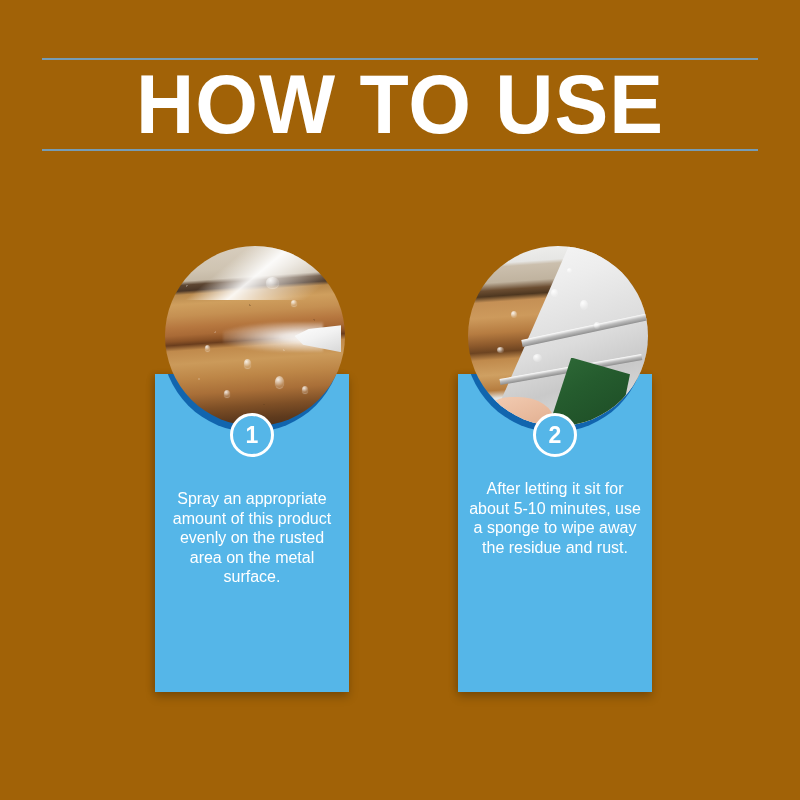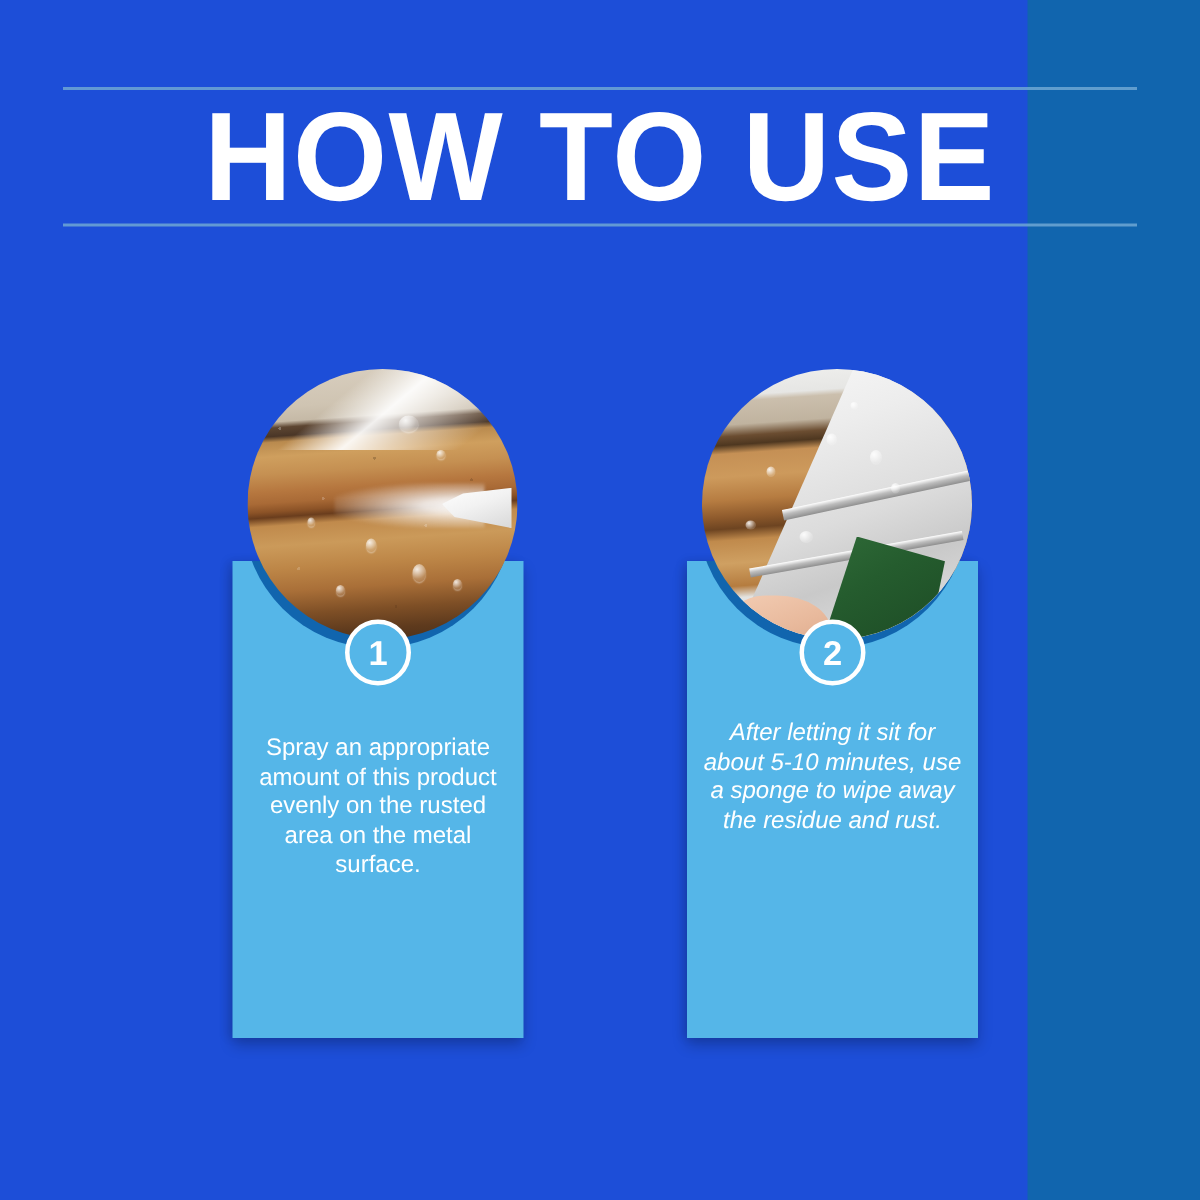--- a/index.html
+++ b/index.html
@@ -8,23 +8,23 @@
   }
   body {
     width: 800px;
     height: 800px;
     background: #1165ae;
     font-family: "Liberation Sans", sans-serif;
     overflow: hidden;
   }
   .poster {
     position: relative;
-    width: 685px;
+    width: 800px;
     height: 800px;
-    background: #1d4ed8;
+    background: #a16207;
   }
 
   
   .header {
     position: absolute;
     left: 42px;
     top: 58px;
     width: 716px;
     height: 94px;
   }
@@ -276,21 +276,21 @@
     left: 10px;
     width: 174px;
     color: #ffffff;
     font-family: "Liberation Sans", sans-serif;
     font-size: 16px;
     line-height: 19.5px;
     text-align: center;
     z-index: 4;
   }
   .card-1 .step-text { top: 243px; }
-  .card-2 .step-text { top: 233px; font-style: italic; }
+  .card-2 .step-text { top: 233px; }
 </style>
 </head>
 <body>
 
 <div class="poster">
 
   <div class="header">
     <div class="rule rule-top"></div>
     <div class="poster-title">HOW TO USE</div>
     <div class="rule rule-bottom"></div>

